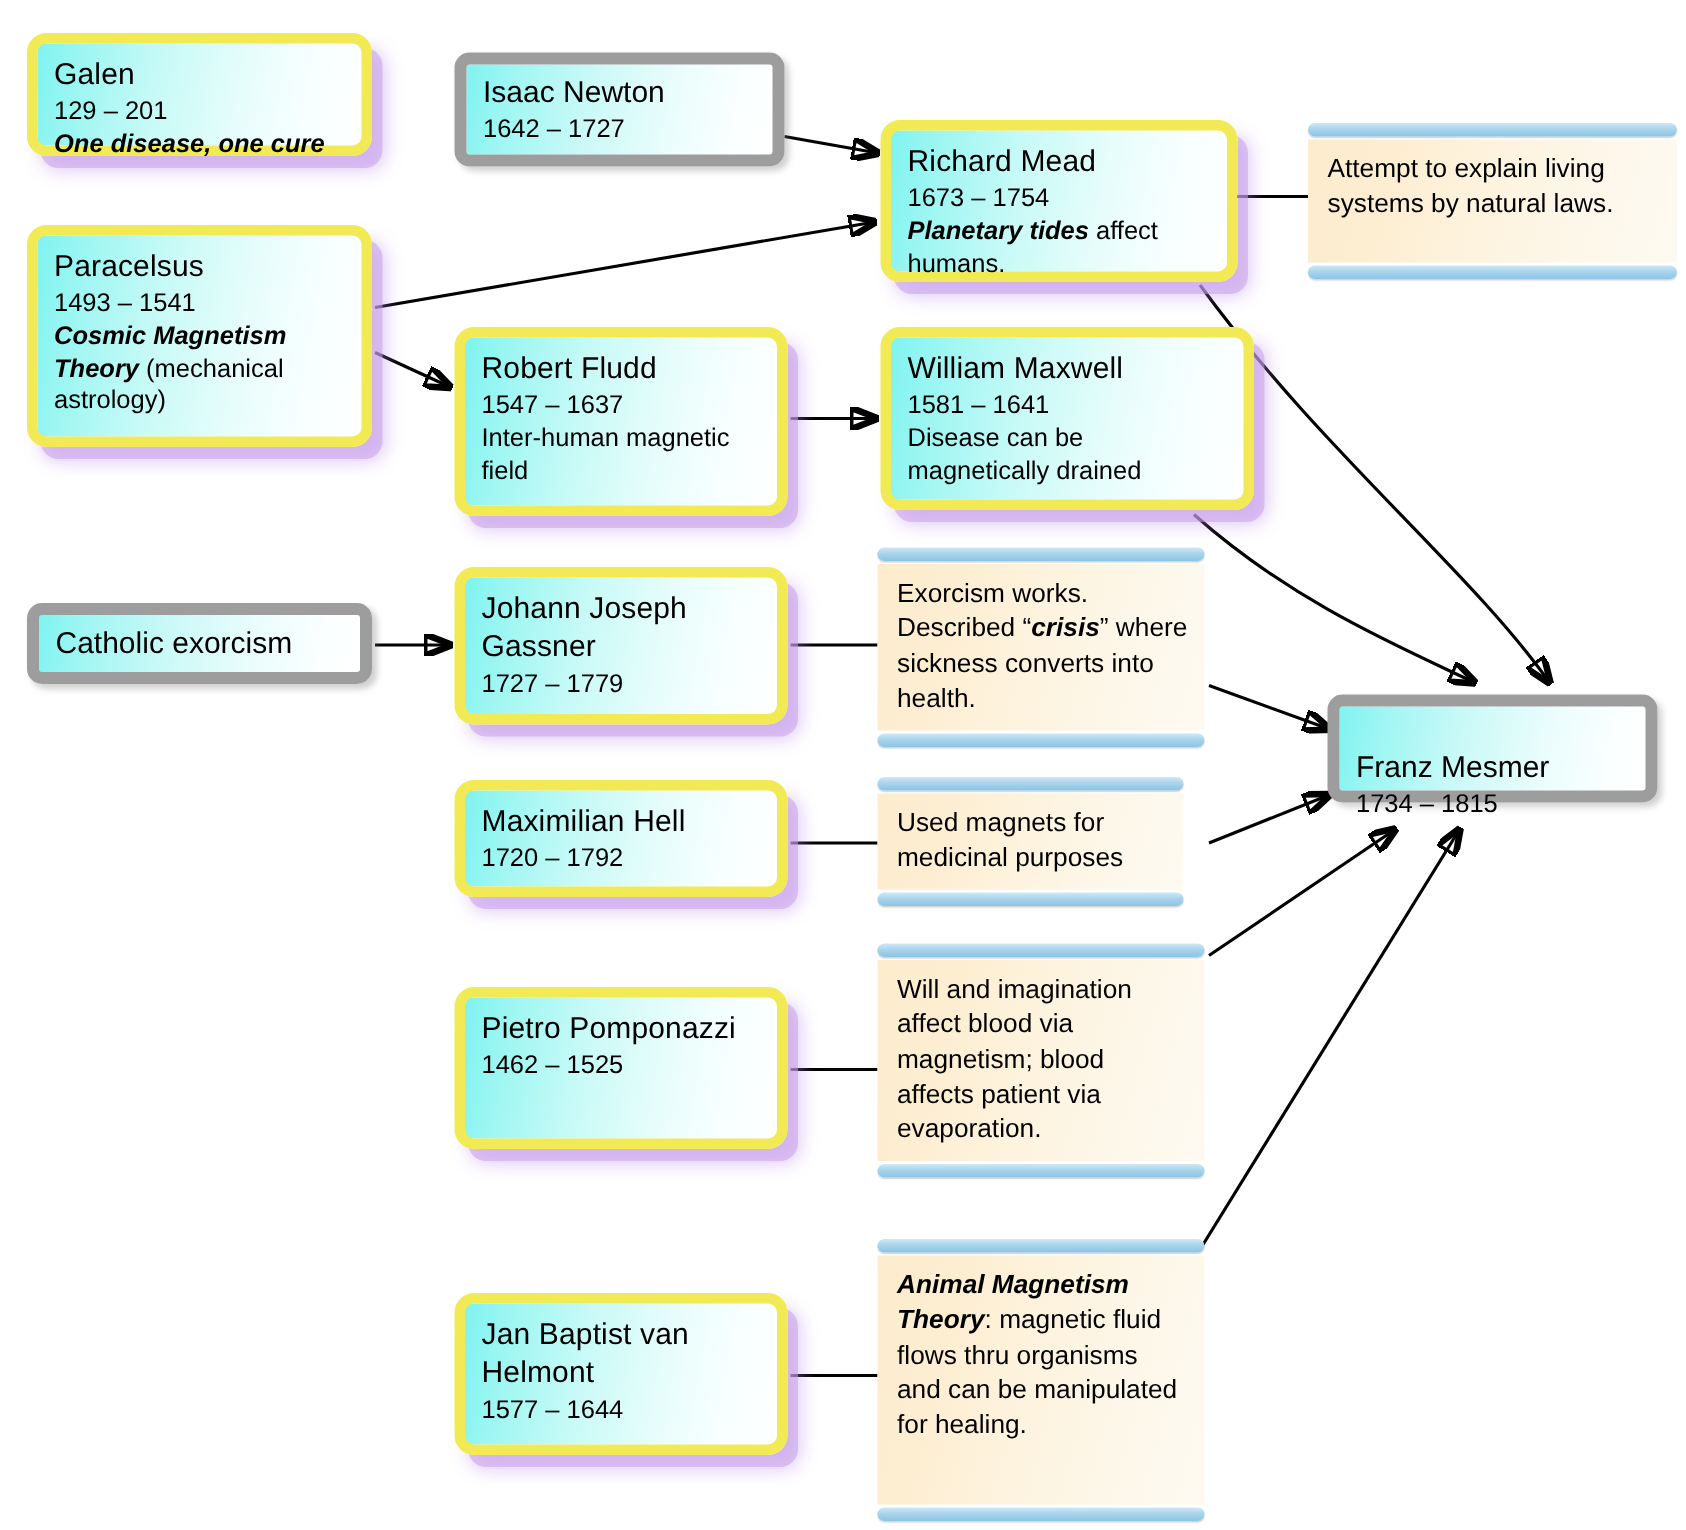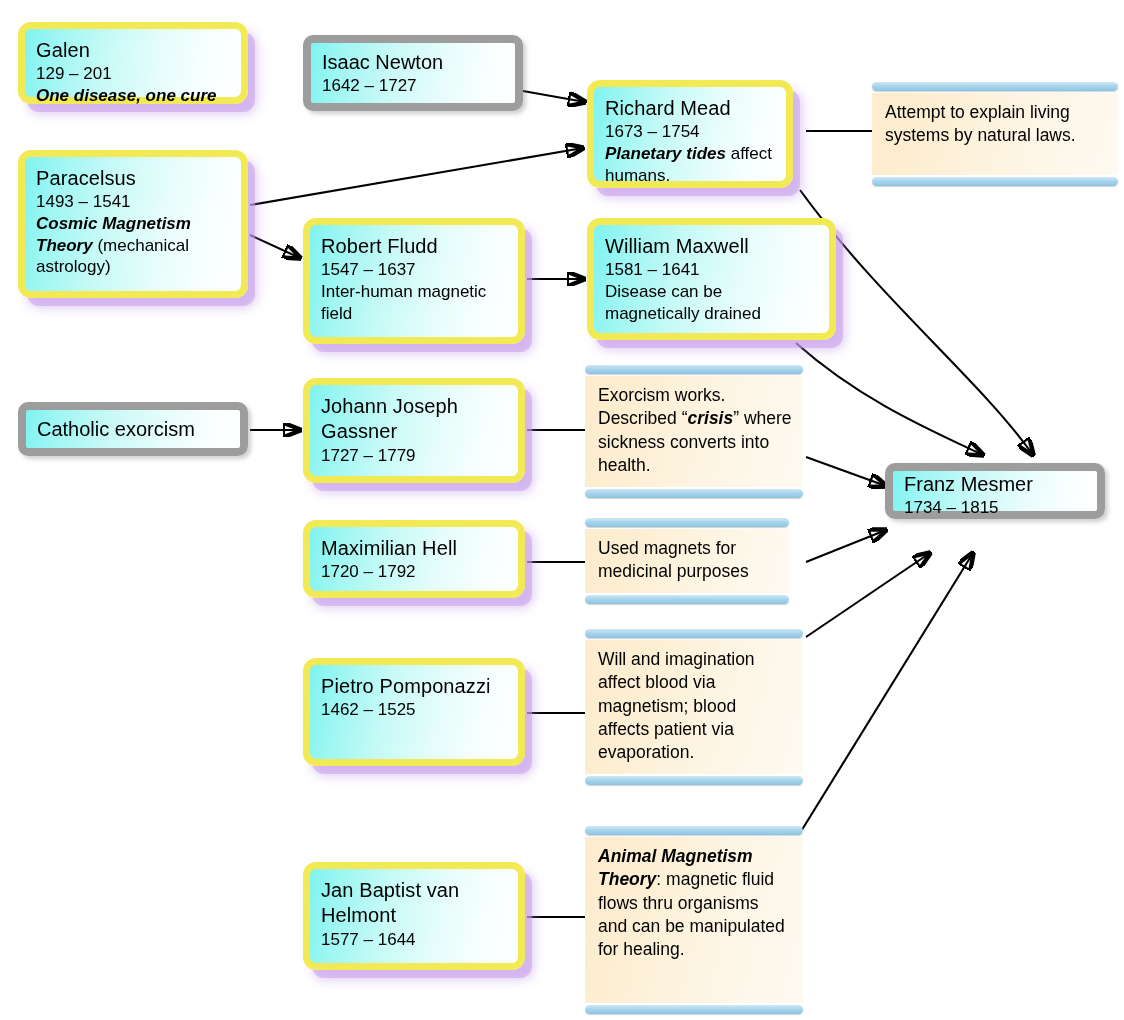--- a/index.html
+++ b/index.html
@@ -205,21 +205,21 @@
   <div class="node person" style="left:303px; top:658px; width:222px; height:108px;">
     <div class="nm">Pietro Pomponazzi</div>
     <div class="dates">1462 – 1525</div>
   </div>
 
   <div class="node person" style="left:303px; top:862px; width:222px; height:108px;">
     <div class="nm">Jan Baptist van Helmont</div>
     <div class="dates">1577 – 1644</div>
   </div>
 
-  <div class="node person" style="left:587px; top:80px; width:206px; height:108px;">
+  <div class="node person" style="left:587px; top:80px; width:238px; height:108px;">
     <div class="nm">Richard Mead</div>
     <div class="dates">1673 – 1754</div>
     <div class="desc"><b>Planetary tides</b><span> affect humans.</span></div>
   </div>
 
   <div class="node person" style="left:587px; top:218px; width:249px; height:122px;">
     <div class="nm">William Maxwell</div>
     <div class="dates">1581 – 1641</div>
     <div class="desc">Disease can be magnetically drained</div>
   </div>
@@ -247,18 +247,18 @@
     <div class="note" style="height:166px;"><b>Animal Magnetism Theory</b><span>: magnetic fluid flows thru organisms and can be manipulated for healing.</span></div>
     <div class="bar bot"></div>
   </div>
 
   <div class="note-wrap" style="left:872px; top:82px; width:246px;">
     <div class="bar top"></div>
     <div class="note" style="height:82px;">Attempt to explain living systems by natural laws.</div>
     <div class="bar bot"></div>
   </div>
 
-  <div class="node sketch" style="left:885px; top:463px; width:220px; height:56px; padding-top:1px;">
+  <div class="node sketch" style="left:885px; top:463px; width:220px; height:72px; padding-top:29px;">
     <div class="nm">Franz Mesmer</div>
     <div class="dates">1734 – 1815</div>
   </div>
 
 </div>
 
 </body></html>

